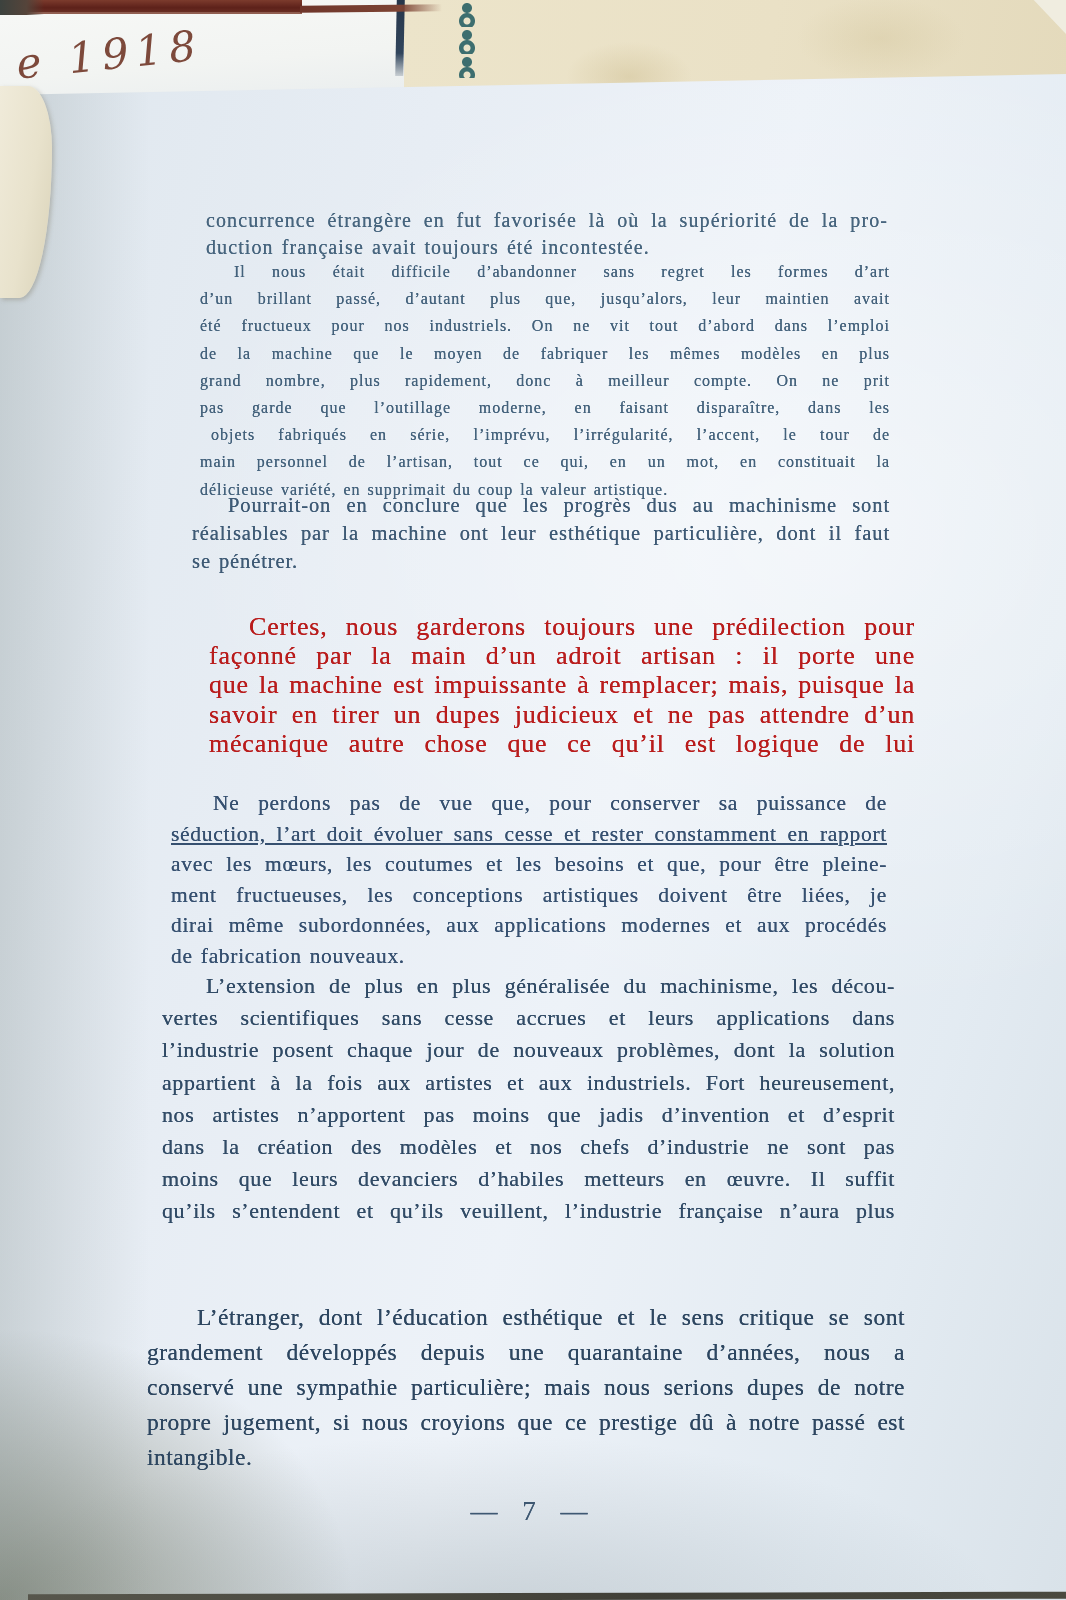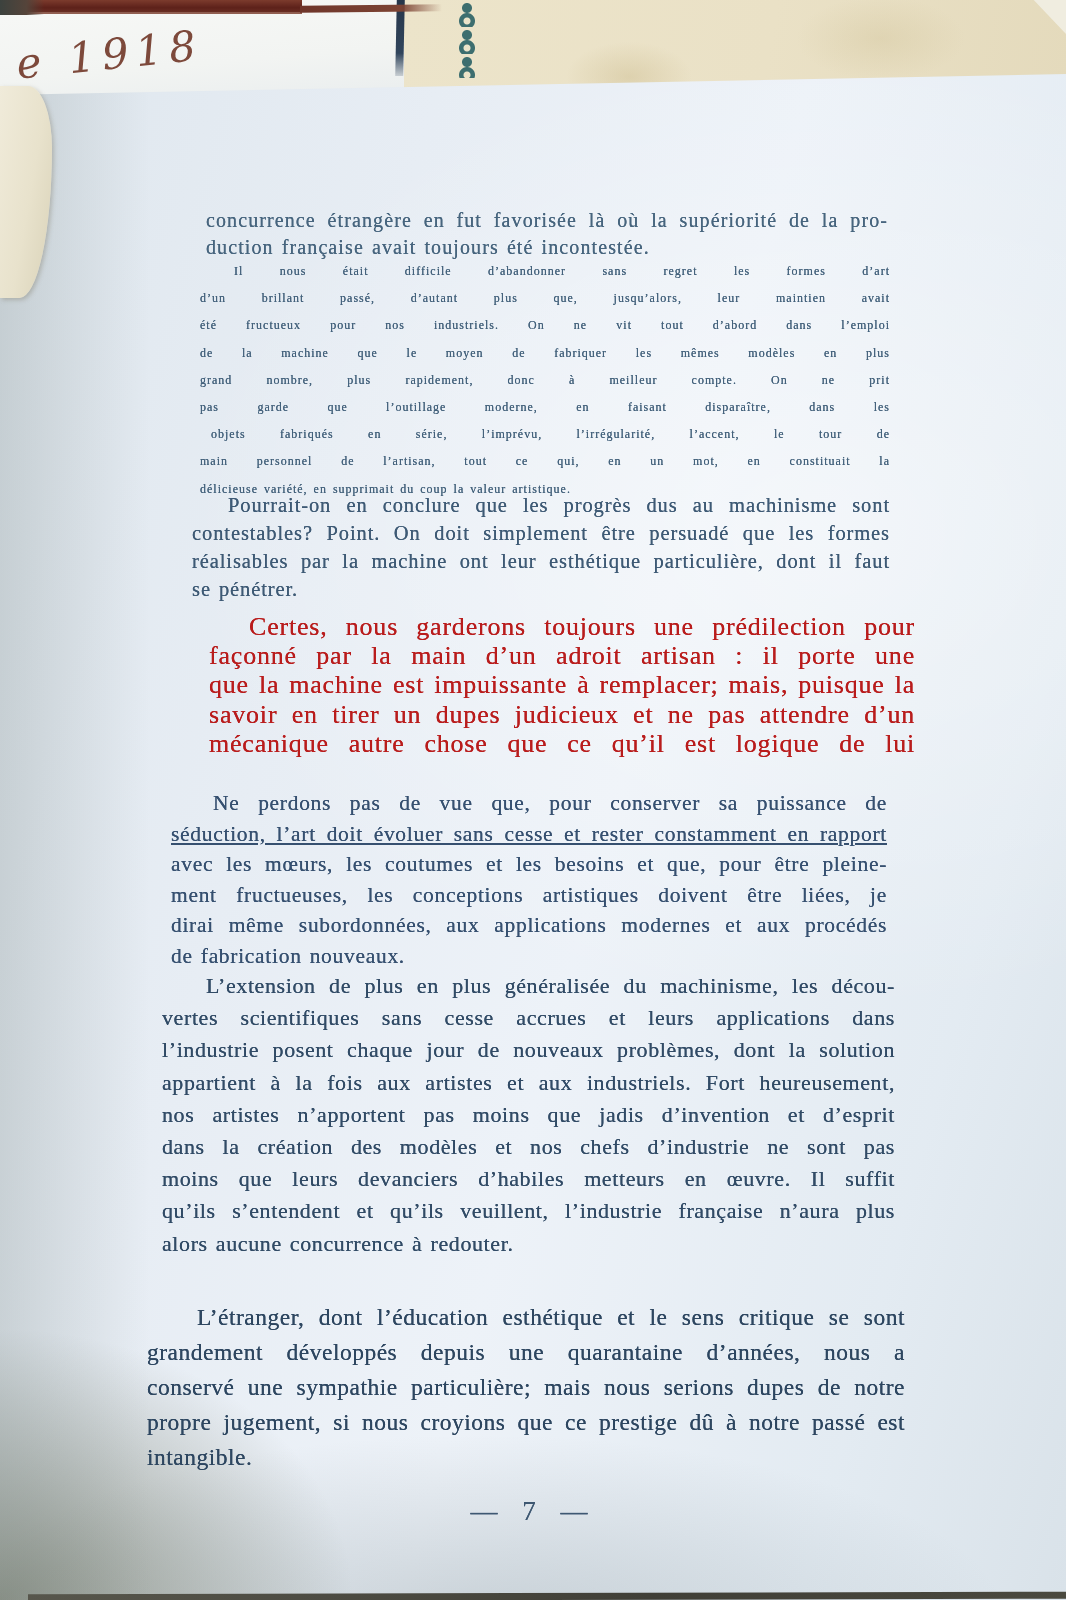--- a/index.html
+++ b/index.html
@@ -118,34 +118,33 @@
 
   <div class="book-page"></div>
   <div class="fore-edge"></div>
 
   <div class="text-layer" id="text-layer">
     <div class="page-number">— 7 —</div>
   <div class="para" style="top: 207px; left: 206px; width: 682px; font-size: 20px; letter-spacing: 1.1px; word-spacing: 2px; color: rgb(71, 101, 126);">
         <span class="line" style="height: 27px; line-height: 27px;">concurrence étrangère en fut favorisée là où la supériorité de la pro-</span>
         <span class="line last" style="height: 27px; line-height: 27px;">duction française avait toujours été incontestée.</span>
       </div>
-      <div class="para" style="top: 258px; left: 200px; width: 690px; font-size: 12px; letter-spacing: 1px; word-spacing: 2px; color: rgb(68, 98, 124);">
+      <div class="para" style="top: 258px; left: 200px; width: 690px; font-size: 16px; letter-spacing: 1px; word-spacing: 2px; color: rgb(68, 98, 124);">
         <span class="line" style="height: 27.2px; line-height: 27.2px; padding-left: 34px;">Il nous était difficile d’abandonner sans regret les formes d’art</span>
         <span class="line" style="height: 27.2px; line-height: 27.2px;">d’un brillant passé, d’autant plus que, jusqu’alors, leur maintien avait</span>
         <span class="line" style="height: 27.2px; line-height: 27.2px;">été fructueux pour nos industriels. On ne vit tout d’abord dans l’emploi</span>
         <span class="line" style="height: 27.2px; line-height: 27.2px;">de la machine que le moyen de fabriquer les mêmes modèles en plus</span>
         <span class="line" style="height: 27.2px; line-height: 27.2px;">grand nombre, plus rapidement, donc à meilleur compte. On ne prit</span>
         <span class="line" style="height: 27.2px; line-height: 27.2px;">pas garde que l’outillage moderne, en faisant disparaître, dans les</span>
         <span class="line" style="height: 27.2px; line-height: 27.2px; margin-left: 11px;">objets fabriqués en série, l’imprévu, l’irrégularité, l’accent, le tour de</span>
         <span class="line" style="height: 27.2px; line-height: 27.2px;">main personnel de l’artisan, tout ce qui, en un mot, en constituait la</span>
         <span class="line last" style="height: 27.2px; line-height: 27.2px;">délicieuse variété, en supprimait du coup la valeur artistique.</span>
       </div>
       <div class="para" style="top: 491px; left: 192px; width: 698px; font-size: 20.5px; letter-spacing: 0.9px; word-spacing: 2px; color: rgb(62, 90, 117);">
         <span class="line" style="height: 28px; line-height: 28px; padding-left: 36px;">Pourrait-on en conclure que les progrès dus au machinisme sont</span>
-        <span class="line" style="height: 28px; line-height: 28px;">contestables? Point. On doit simplement être persuadé que les formes</span>
         <span class="line" style="height: 28px; line-height: 28px;">réalisables par la machine ont leur esthétique particulière, dont il faut</span>
         <span class="line last" style="height: 28px; line-height: 28px;">se pénétrer.</span>
       </div>
       <div class="para" style="top: 612px; left: 179px; width: 706px; font-size: 26px; letter-spacing: 0.8px; word-spacing: 2px; color: #b91c1c; margin-left: 30px;">
         <span class="line" style="height: 29.2px; line-height: 29.2px; padding-left: 40px;">Certes, nous garderons toujours une prédilection pour l’objet</span>
         <span class="line" style="height: 29.2px; line-height: 29.2px;">façonné par la main d’un adroit artisan : il porte une empreinte d’art</span>
         <span class="line" style="height: 29.2px; line-height: 29.2px;">que la machine est impuissante à remplacer; mais, puisque la machine</span>
         <span class="line" style="height: 29.2px; line-height: 29.2px;">savoir en tirer un dupes judicieux et ne pas attendre d’un procédé</span>
         <span class="line last" style="height: 29.2px; line-height: 29.2px;">mécanique autre chose que ce qu’il est logique de lui demander.</span>
       </div>
@@ -159,21 +158,20 @@
       </div>
       <div class="para" style="top: 970px; left: 162px; width: 733px; font-size: 22px; letter-spacing: 0.6px; word-spacing: 2px; color: rgb(49, 75, 102);">
         <span class="line" style="height: 32.2px; line-height: 32.2px; padding-left: 44px;">L’extension de plus en plus généralisée du machinisme, les décou-</span>
         <span class="line" style="height: 32.2px; line-height: 32.2px;">vertes scientifiques sans cesse accrues et leurs applications dans</span>
         <span class="line" style="height: 32.2px; line-height: 32.2px;">l’industrie posent chaque jour de nouveaux problèmes, dont la solution</span>
         <span class="line" style="height: 32.2px; line-height: 32.2px;">appartient à la fois aux artistes et aux industriels. Fort heureusement,</span>
         <span class="line" style="height: 32.2px; line-height: 32.2px;">nos artistes n’apportent pas moins que jadis d’invention et d’esprit</span>
         <span class="line" style="height: 32.2px; line-height: 32.2px;">dans la création des modèles et nos chefs d’industrie ne sont pas</span>
         <span class="line" style="height: 32.2px; line-height: 32.2px;">moins que leurs devanciers d’habiles metteurs en œuvre. Il suffit</span>
         <span class="line" style="height: 32.2px; line-height: 32.2px;">qu’ils s’entendent et qu’ils veuillent, l’industrie française n’aura plus</span>
-        <span class="line last" style="height: 32.2px; line-height: 32.2px;">alors aucune concurrence à redouter.</span>
       </div>
       <div class="para" style="top: 1300px; left: 147px; width: 758px; font-size: 23.5px; letter-spacing: 0.5px; word-spacing: 2px; color: rgb(45, 70, 96);">
         <span class="line" style="height: 35px; line-height: 35px; padding-left: 50px;">L’étranger, dont l’éducation esthétique et le sens critique se sont</span>
         <span class="line" style="height: 35px; line-height: 35px;">grandement développés depuis une quarantaine d’années, nous a</span>
         <span class="line" style="height: 35px; line-height: 35px;">conservé une sympathie particulière; mais nous serions dupes de notre</span>
         <span class="line" style="height: 35px; line-height: 35px;">propre jugement, si nous croyions que ce prestige dû à notre passé est</span>
         <span class="line last" style="height: 35px; line-height: 35px;">intangible.</span>
       </div>
     </div>
 

